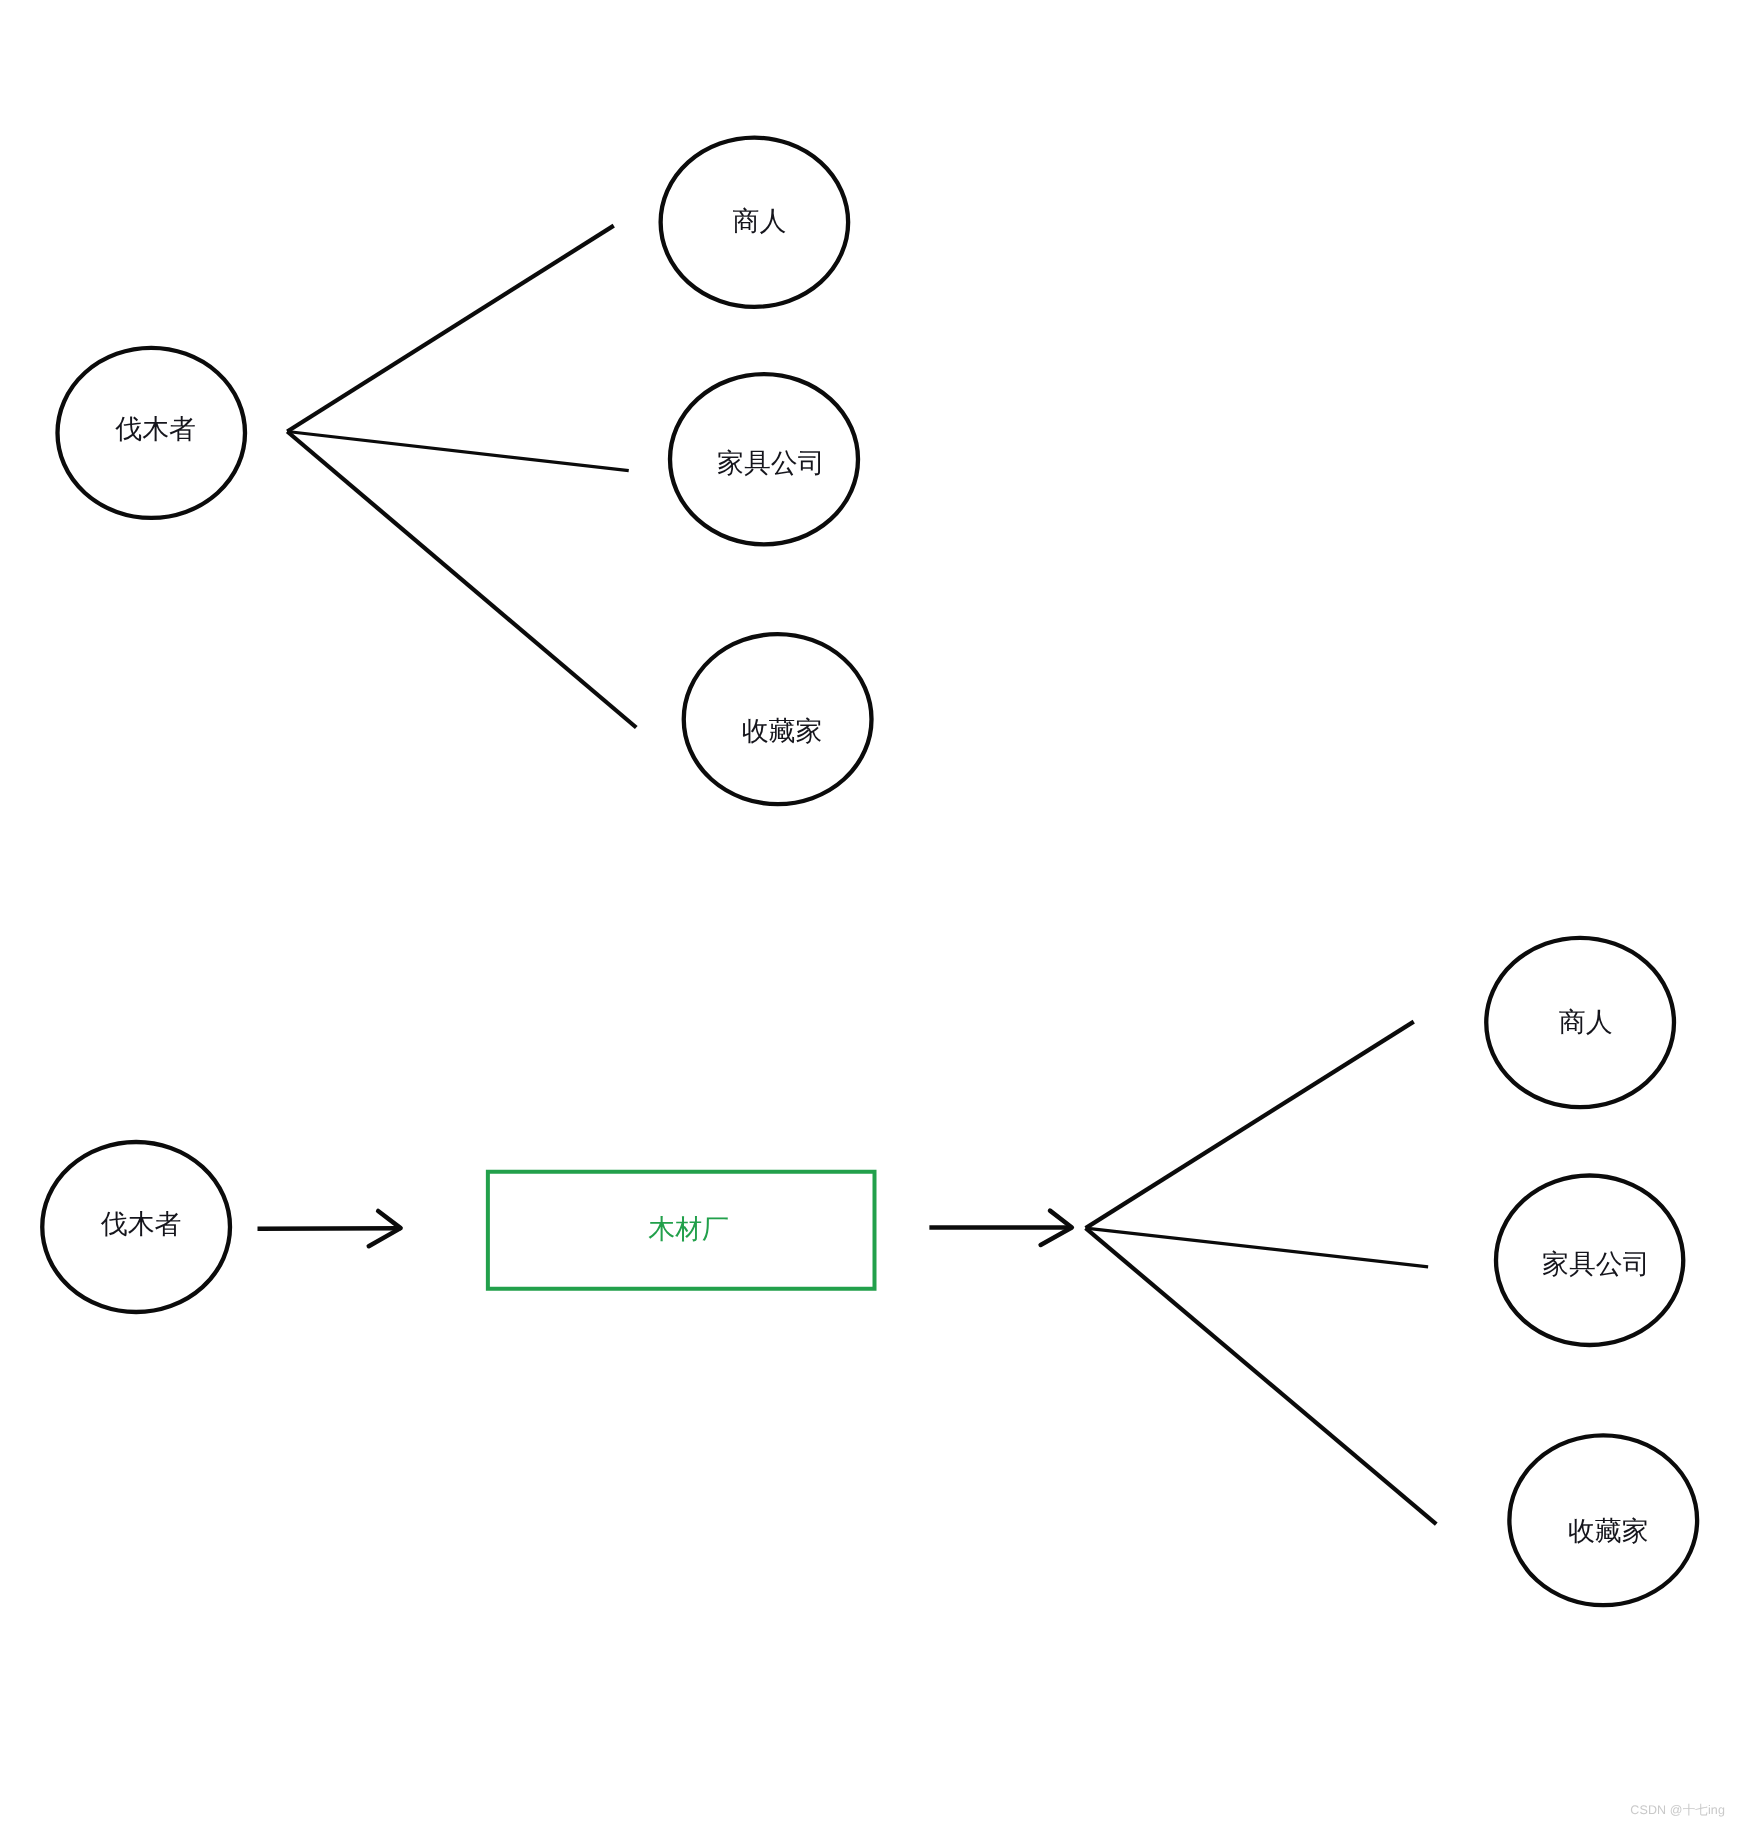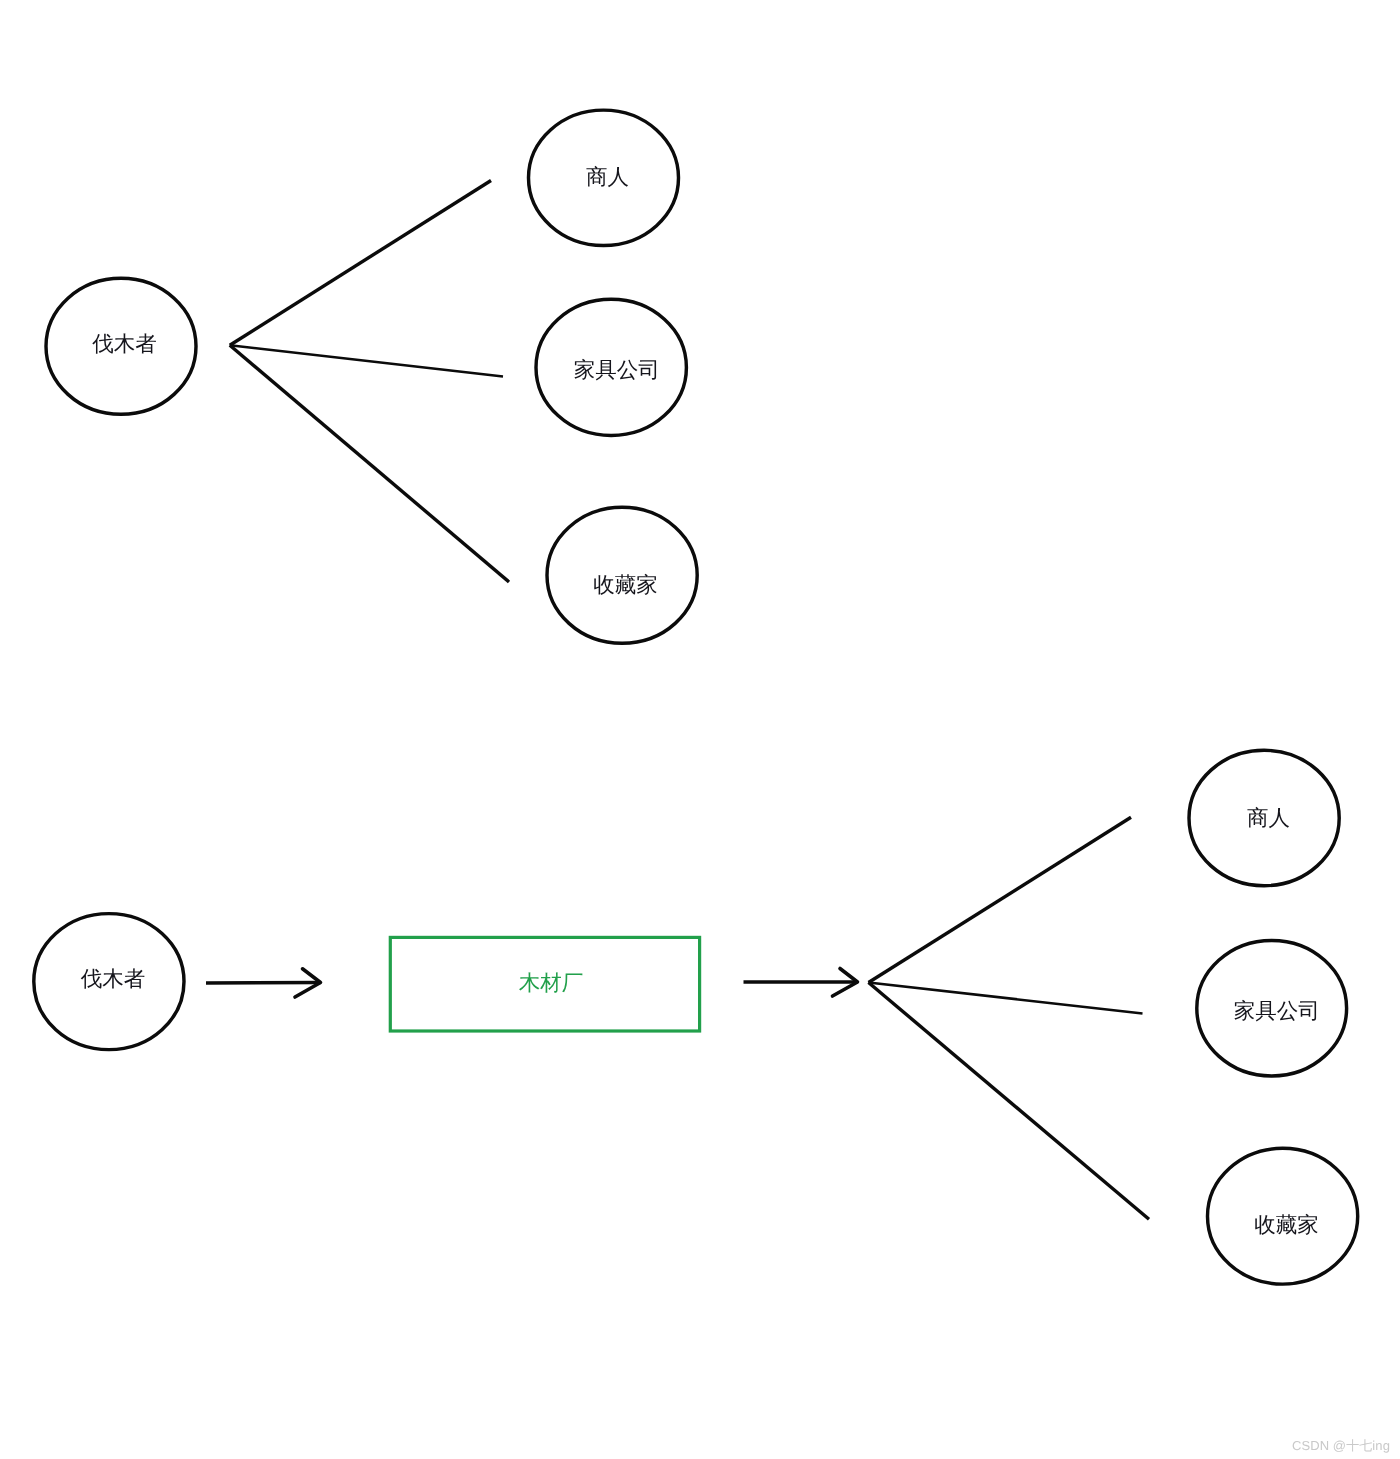--- a/index.html
+++ b/index.html
@@ -9,22 +9,22 @@
   svg{position:absolute;left:0;top:0;}
   .nodetext{font-family:"Liberation Serif", serif;text-anchor:middle;
             dominant-baseline:central;}
   .node-shape{fill:none;stroke-width:3.45;}
   .hub-rect{fill:none;stroke-width:3.2;}
   .edge{stroke-linecap:butt;}
   .edge.thick{stroke-width:3.4;}
   .edge.thin{stroke-width:2.6;}
   .arrow-shaft{fill:none;stroke-width:3.6;stroke-linecap:butt;}
   .arrow-head{fill:none;stroke-width:3.6;stroke-linecap:round;stroke-linejoin:round;}
-  .wm{position:absolute;right:10px;bottom:4px;font-family:"Liberation Sans", sans-serif;
-      font-size:13px;color:#c9c9c9;letter-spacing:.1px;white-space:nowrap;}
+  .wm{position:absolute;right:20px;bottom:4px;font-family:"Liberation Sans", sans-serif;
+      font-size:10px;color:#c9c9c9;letter-spacing:.1px;white-space:nowrap;}
 </style>
 <style>.node-shape,.edge,.arrow-shaft,.arrow-head{stroke:#0B0B0B;}.hub-rect{stroke:#22A04B;}.nodetext{fill:#15151C;}.nodetext.accent{fill:#22A04B;}body,#page{background:#FFFFFF;}</style></head>
 <body>
 
 <div id="page">
   <svg id="art" width="1400" height="1459" viewBox="0 0 1400 1459">
 
     <g id="top-panel">
 
       <ellipse class="node-shape" cx="121" cy="346.3" rx="75" ry="68"></ellipse>

